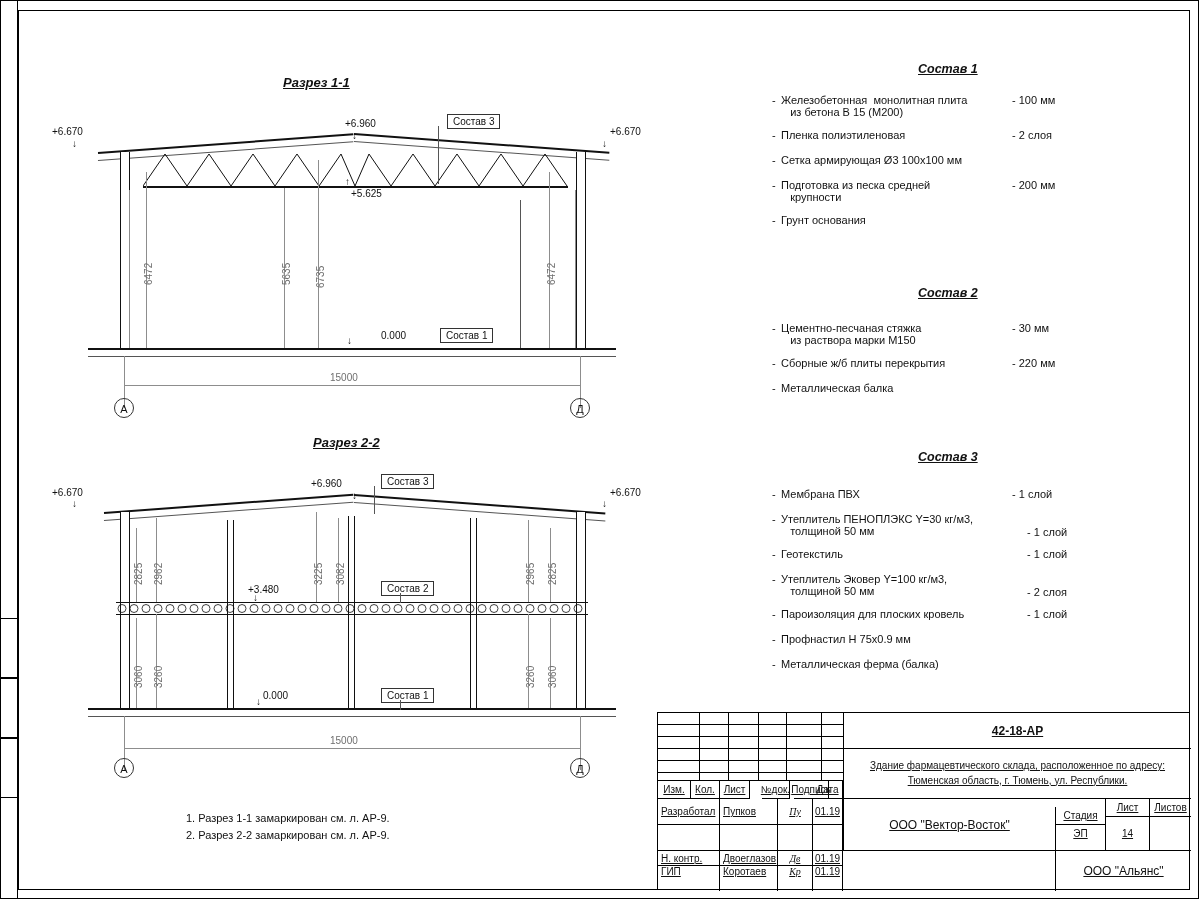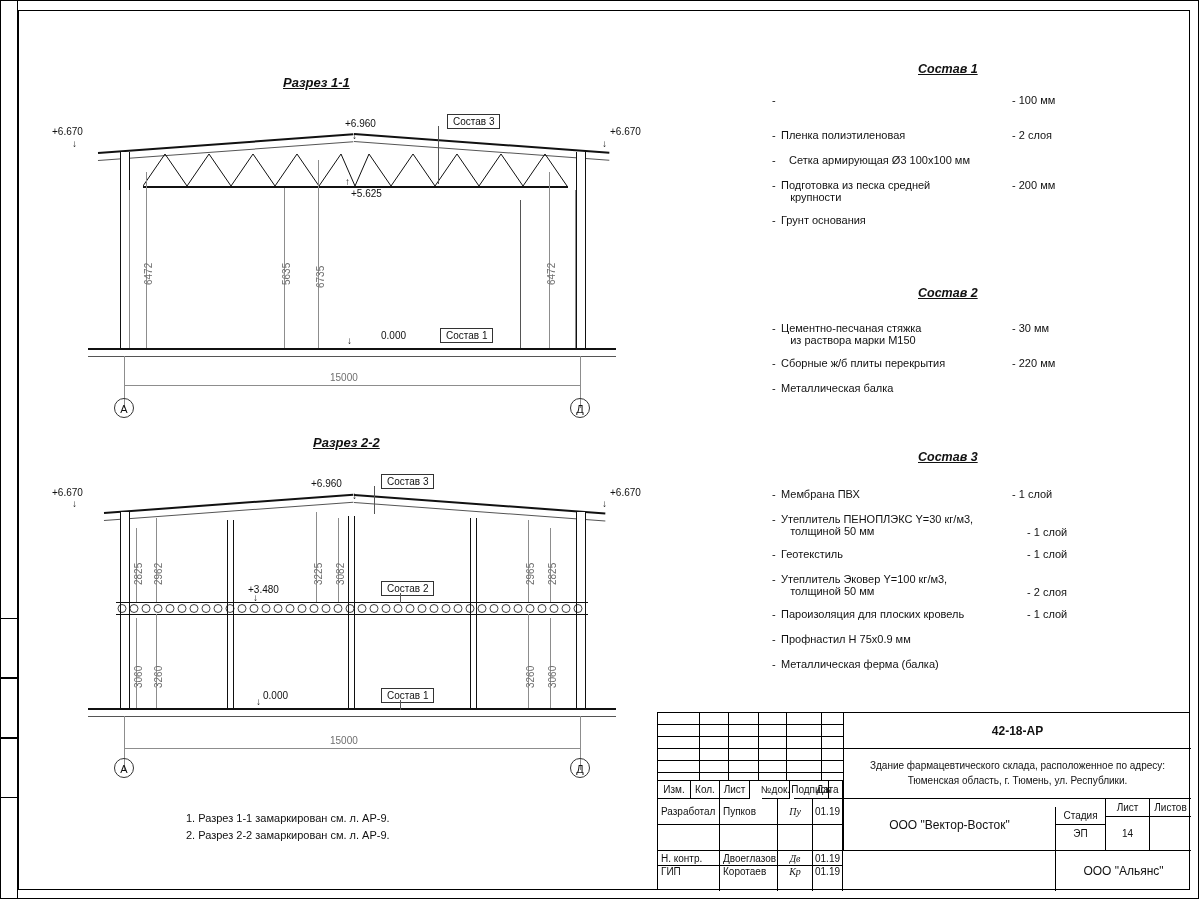--- a/index.html
+++ b/index.html
@@ -41,21 +41,21 @@
 
   
   .comp{position:absolute;}
   .comp .row{position:relative;margin-bottom:9px;}
   .comp .dash{position:absolute;left:0;top:0;}
   .comp .nm{position:absolute;left:9px;top:0;width:215px;}
   .comp .val{position:absolute;left:240px;top:0;white-space:nowrap;}
 
   
   .stamp{position:absolute;border:1px solid #000;box-sizing:border-box;}
-  .stamp .c{position:absolute;box-sizing:border-box;display:flex;align-items:center;justify-content:center;font-size:10px;padding:0 4px;}
+  .stamp .c{position:absolute;box-sizing:border-box;display:flex;align-items:center;justify-content:center;font-size:10px;padding:0 4px;text-decoration:underline;}
   .b-l{border-left:1px solid #000;}
   .b-r{border-right:1px solid #000;}
   .b-b{border-bottom:1px solid #000;}
   .sig{font-family:"Liberation Serif",serif;font-style:italic;font-size:13px;color:#111;}
   .notes{position:absolute;font-size:11px;line-height:1.5;}
 </style>
 </head>
 <body>
 
 <div class="sheet">
@@ -238,30 +238,32 @@
     <div class="axis-circ" style="left:570px;top:758px;">Д</div>
   </div>
 
   <div class="notes" style="left:186px;top:810px;white-space:pre;">1. Разрез 1-1 замаркирован см. л. АР-9.
 2. Разрез 2-2 замаркирован см. л. АР-9.</div>
 
   <div class="t sect-title" style="left:918px;top:62px;">Состав 1</div>
   <div class="comp" style="left:772px;top:94px;width:330px;">
     <div class="row" style="height:26px;">
         <span class="dash">-</span>
+        <span class="nm" style="white-space:pre;">Железобетонная  монолитная плита
+   из бетона В 15 (М200)</span>
         <span class="val">- 100 мм</span>
       </div>
     <div class="row" style="height:16px;">
         <span class="dash">-</span>
         <span class="nm" style="white-space:pre;">Пленка полиэтиленовая</span>
         <span class="val">-  2 слоя</span>
       </div>
     <div class="row" style="height:16px;">
         <span class="dash">-</span>
-        <span class="nm" style="white-space:pre;width:250px;margin-left:8px;">Сетка армирующая Ø3 100х100 мм</span>
+        <span class="nm" style="white-space:pre;width:250px;">Сетка армирующая Ø3 100х100 мм</span>
         <span class="val"></span>
       </div>
     <div class="row" style="height:26px;">
         <span class="dash">-</span>
         <span class="nm" style="white-space:pre;">Подготовка из песка средней
    крупности</span>
         <span class="val">- 200 мм</span>
       </div>
     <div class="row" style="height:16px;">
         <span class="dash">-</span>

